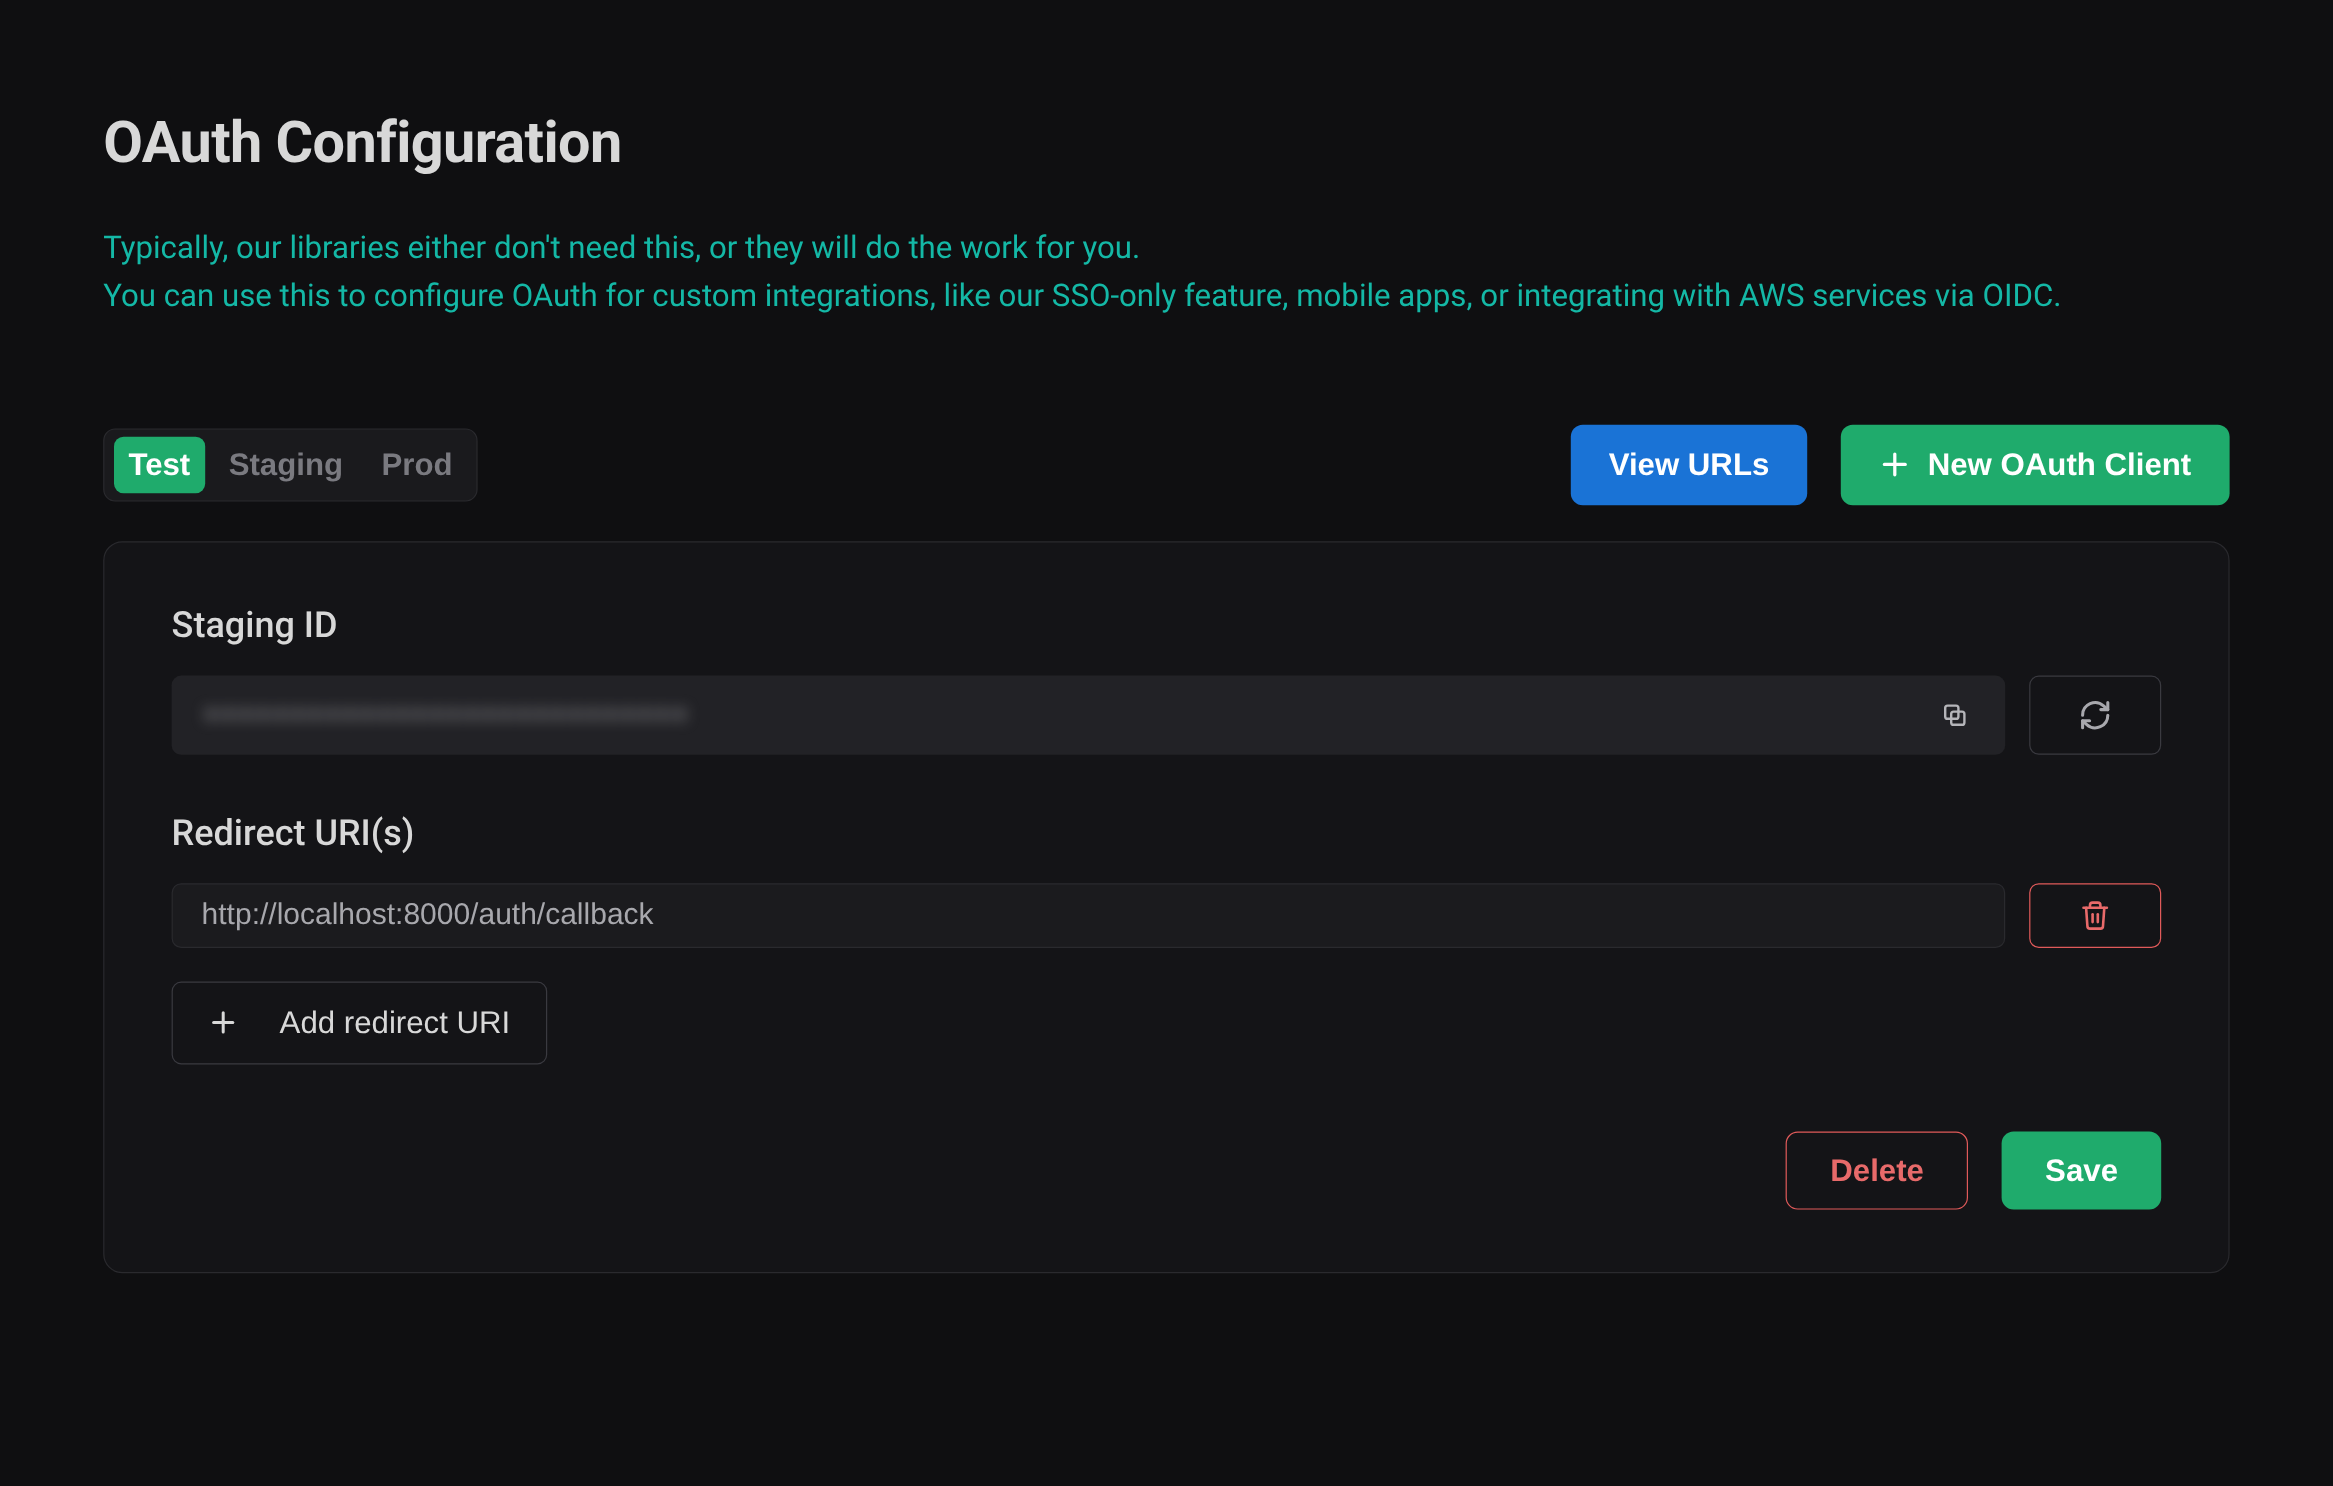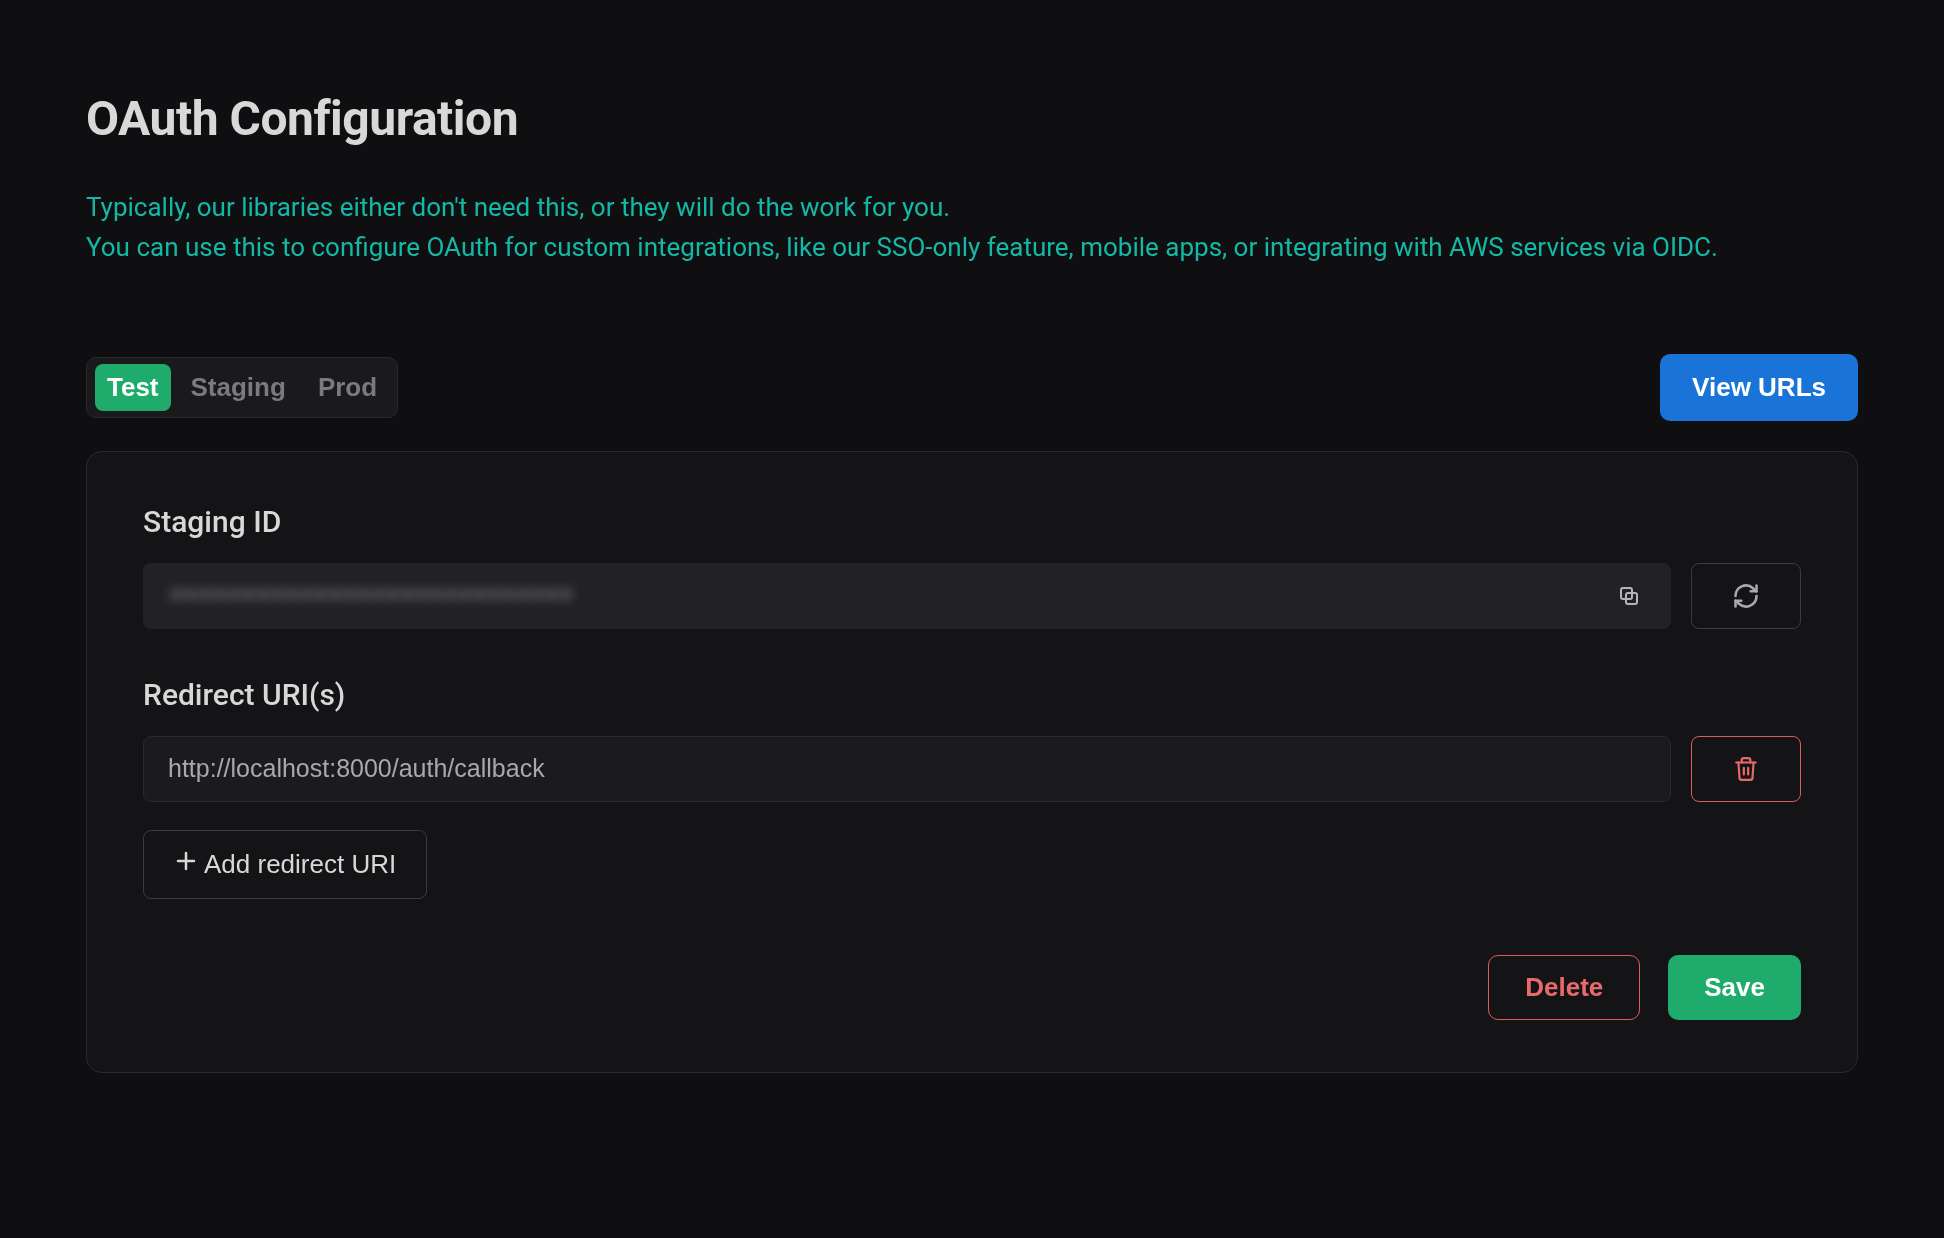--- a/index.html
+++ b/index.html
@@ -150,36 +150,37 @@
       align-items: stretch;
     }
     .redirect-input {
       flex: 1;
       background-color: #1b1b1e;
       border: 1px solid #2a2a2e;
       border-radius: 8px;
       padding: 18px 24px;
       font-size: 25px;
       color: #a8a8ad;
-      height: 66px;
+      height: 54px;
       outline: none;
     }
     .delete-uri-btn {
       display: flex;
       align-items: center;
       justify-content: center;
       background: transparent;
       border: 1px solid #e05a5a;
       border-radius: 8px;
       width: 110px;
       cursor: pointer;
     }
     .add-uri-btn {
       display: inline-flex;
-      gap: 6px;
+      align-items: center;
+      gap: 35px;
       padding: 18px 30px;
       font-size: 26px;
       font-weight: 500;
       color: #d8d8d8;
       background: transparent;
       border: 1px solid #3a3a40;
       border-radius: 8px;
       cursor: pointer;
     }
     .footer-actions {
@@ -202,20 +203,29 @@
 </p>
 
 <div class="toolbar">
   <div class="tabs">
     <button class="tab active">Test</button>
     <button class="tab">Staging</button>
     <button class="tab">Prod</button>
   </div>
   <div class="toolbar-actions">
     <button class="btn btn-blue">View URLs</button>
+    <button class="btn btn-green">
+      <span class="plus-icon">
+        <svg width="26" height="26" viewBox="0 0 24 24" fill="none" stroke="#ffffff" stroke-width="2.5" stroke-linecap="round">
+          <line x1="12" y1="4" x2="12" y2="20"></line>
+          <line x1="4" y1="12" x2="20" y2="12"></line>
+        </svg>
+      </span>
+      <span>New OAuth Client</span>
+    </button>
   </div>
 </div>
 
 <div class="card">
   <div class="section-label">Staging ID</div>
   <div class="client-id-row">
     <div class="client-id-box">
       <span class="client-id-value">••••••••••••••••••••••••••••</span>
       <button class="copy-btn">
         <span class="copy-icon">

